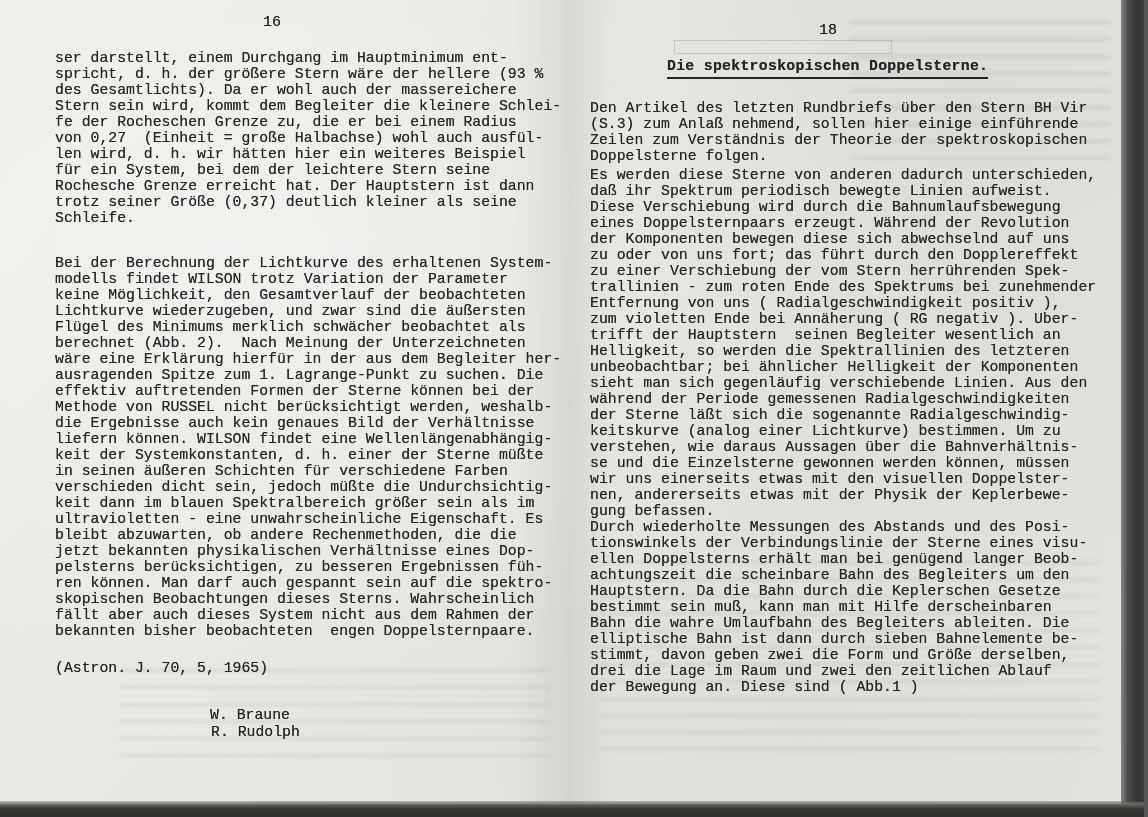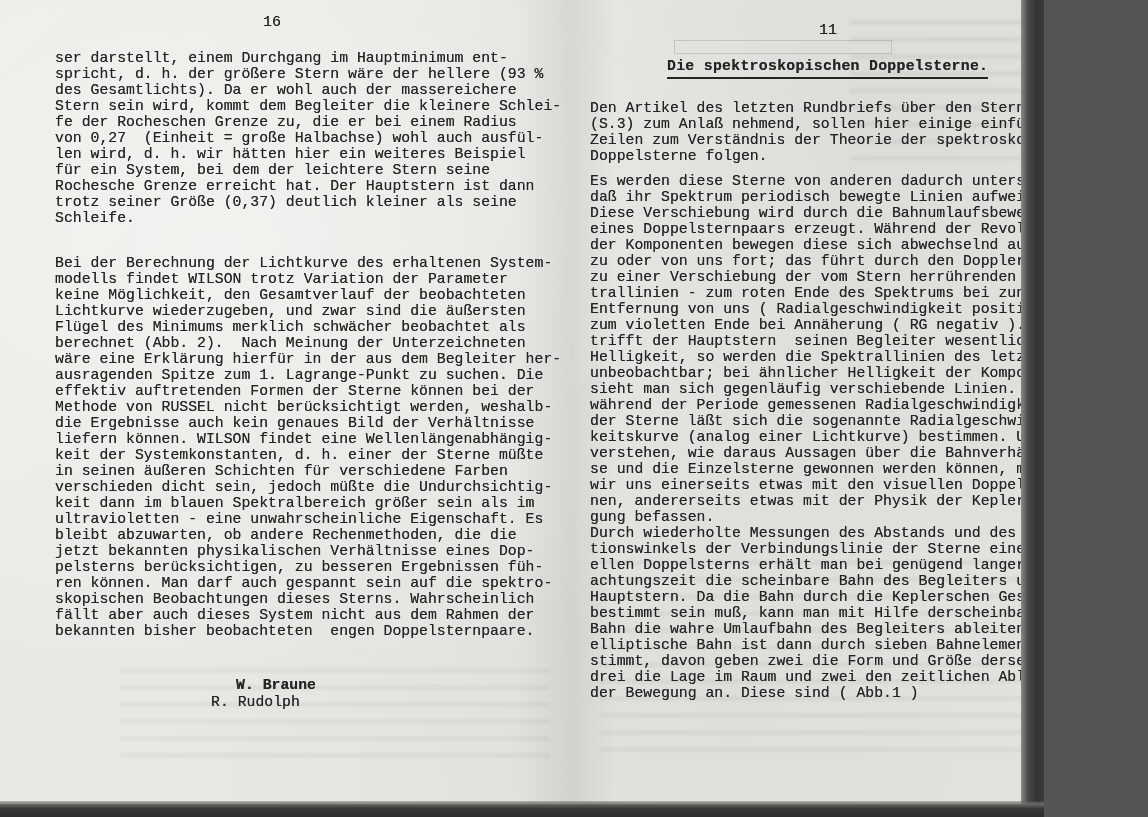--- a/index.html
+++ b/index.html
@@ -1,18 +1,18 @@
 <!DOCTYPE html>
 <html><head>
 <meta charset="utf-8">
 <style>
   html, body { margin: 0; padding: 0; background: #555; }
   .scan {
     position: relative;
-    width: 1044px;
+    width: 1144px;
     height: 817px;
     background: linear-gradient(135deg, #edecE8 0%, #e9e8e4 40%, #e6e5e1 100%);
     overflow: hidden;
     font-family: "Liberation Mono", "DejaVu Sans Mono", monospace;
     color: #242424;
   }
   
   .paper-tone {
     position: absolute; inset: 0;
     background:
@@ -54,35 +54,35 @@
   .left-block { position: absolute; left: 55px; top: 50px; width: 512px; }
   .left-p1 { margin-bottom: 29px; }
   .left-p2 { margin-bottom: 21px; margin-top: 27px; }
   .citation { margin-bottom: 0; }
   .signatures {
     margin-top: 14px;
     font-size: 14.8px;
     line-height: 16.8px;
     white-space: pre;
   }
-  .sig-1 { margin-left: 110px; font-weight: bold; }
+  .sig-1 { margin-left: 84px; }
   .sig-2 { margin-left: 85px; }
 
   .article-title {
     position: absolute; left: 667px; top: 58px;
     margin: 0;
     font-size: 14.8px;
     font-weight: 700;
     line-height: 16.8px;
     border-bottom: 2px solid #242424;
     padding-bottom: 2px;
     letter-spacing: 0.3px;
   }
   .right-block { position: absolute; left: 590px; top: 100px; width: 520px; }
-  .right-p1 { margin-bottom: 9px; }
+  .right-p1 { margin-bottom: 3px; }
   .right-p2 { }
 
   
   .smudge {
     position: absolute;
     background: repeating-linear-gradient(to bottom, rgba(70,70,65,0.06) 0 5px, rgba(0,0,0,0) 5px 17px);
     filter: blur(1.3px);
     pointer-events: none;
   }
   .smudge-a { left: 850px; top: 20px;  width: 260px; height: 140px; }
@@ -140,29 +140,30 @@
 verschieden dicht sein, jedoch müßte die Undurchsichtig-
 keit dann im blauen Spektralbereich größer sein als im
 ultravioletten - eine unwahrscheinliche Eigenschaft. Es
 bleibt abzuwarten, ob andere Rechenmethoden, die die
 jetzt bekannten physikalischen Verhältnisse eines Dop-
 pelsterns berücksichtigen, zu besseren Ergebnissen füh-
 ren können. Man darf auch gespannt sein auf die spektro-
 skopischen Beobachtungen dieses Sterns. Wahrscheinlich
 fällt aber auch dieses System nicht aus dem Rahmen der
 bekannten bisher beobachteten  engen Doppelsternpaare.</p>
+      <p class="para text-ink citation">(Astron. J. 70, 5, 1965)</p>
       <div class="signatures text-ink">
         <span class="sig-1">W. Braune</span>
         <span class="sig-2">R. Rudolph</span>
       </div>
     </div>
   </div>
 
   <div>
-    <div class="page-number pn-right">11</div>
+    <div class="page-number pn-right">18</div>
 
     <h1 class="article-title text-ink">Die spektroskopischen Doppelsterne.</h1>
 
     <div class="right-block">
       <p class="para text-ink right-p1">Den Artikel des letzten Rundbriefs über den Stern BH Vir
 (S.3) zum Anlaß nehmend, sollen hier einige einführende
 Zeilen zum Verständnis der Theorie der spektroskopischen
 Doppelsterne folgen.</p>
       <p class="para text-ink right-p2">Es werden diese Sterne von anderen dadurch unterschieden,
 daß ihr Spektrum periodisch bewegte Linien aufweist.

